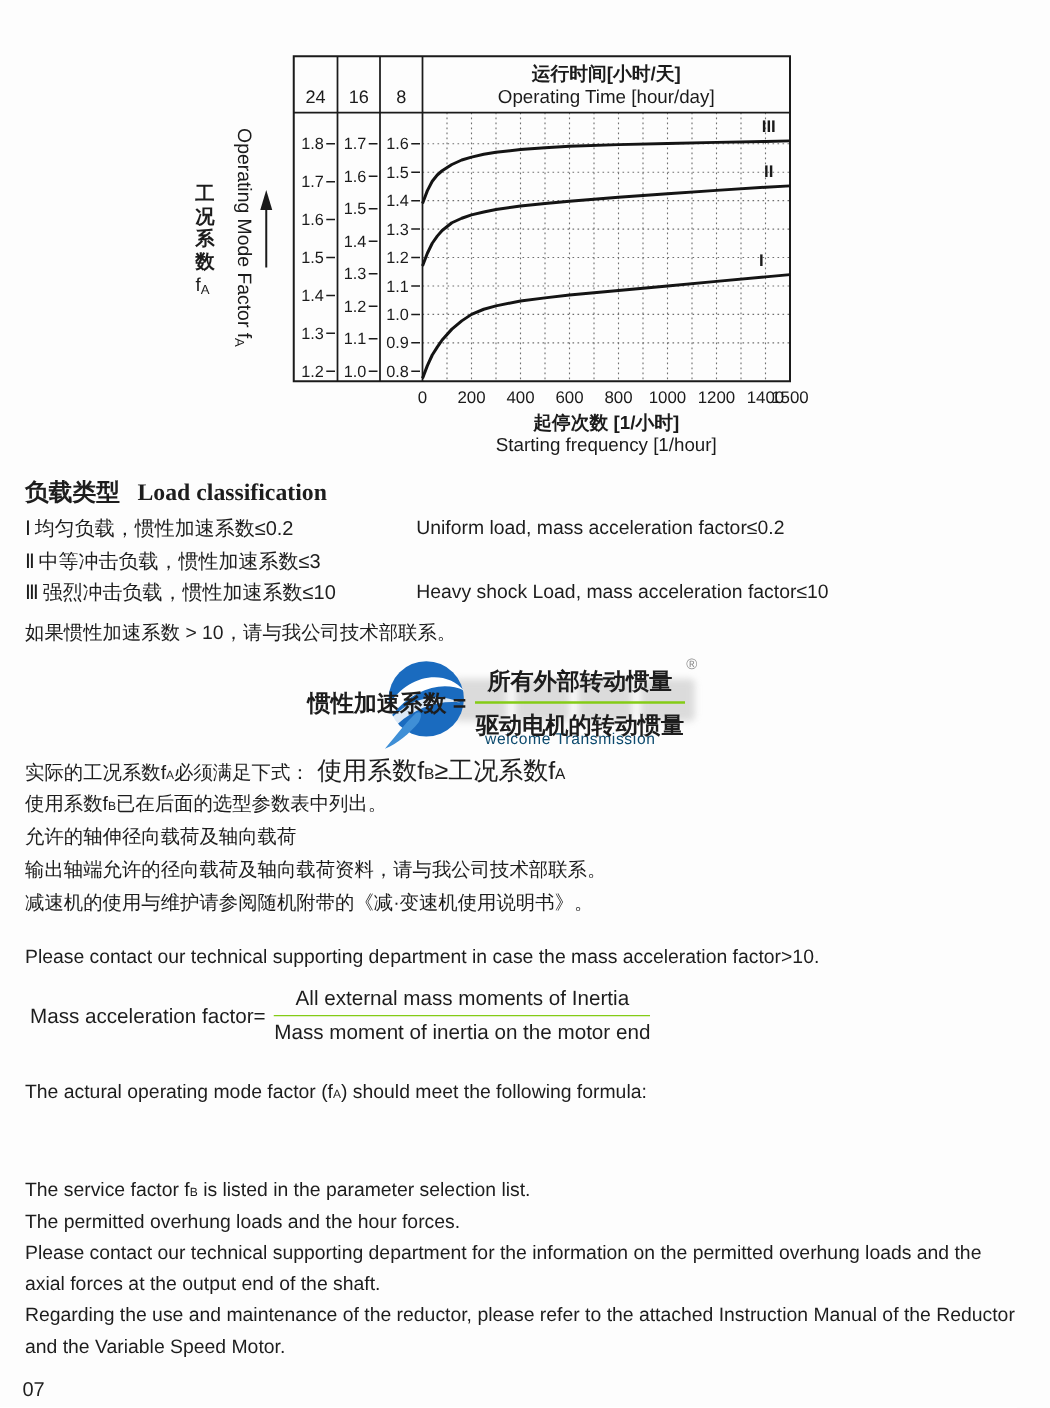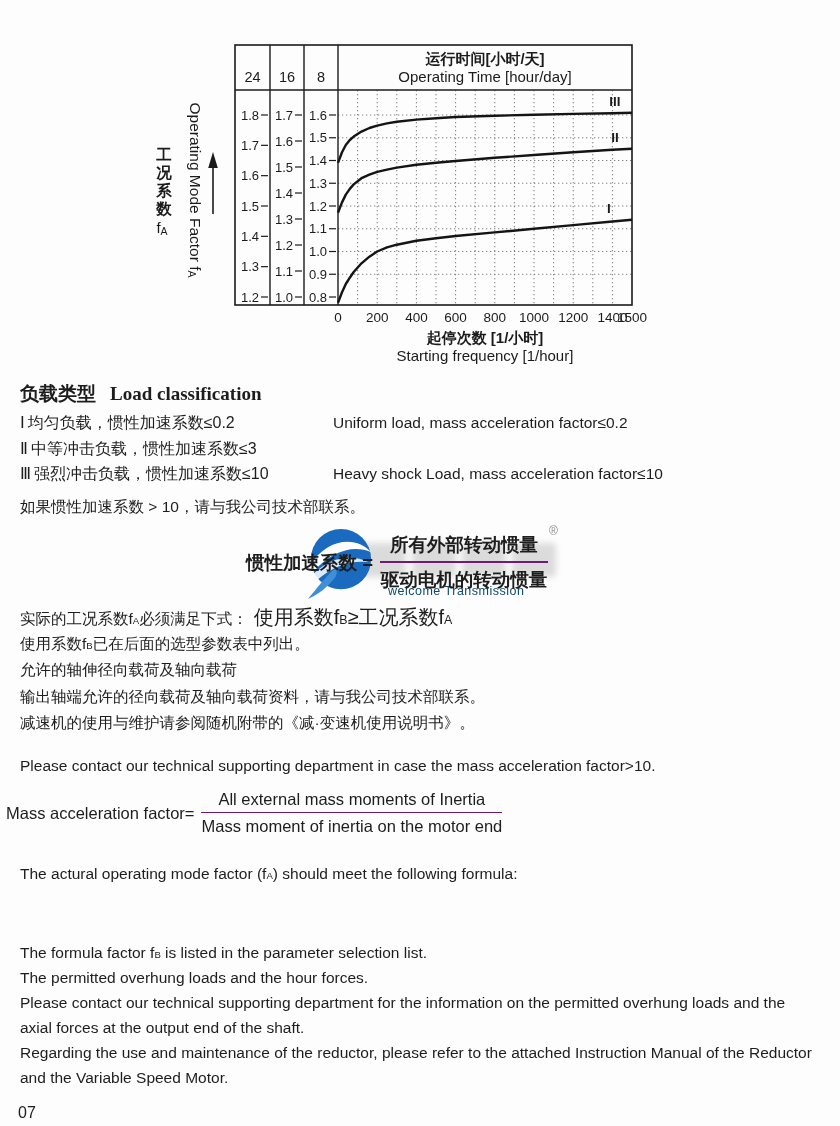--- a/index.html
+++ b/index.html
@@ -22,24 +22,24 @@
 
   
   .wm-blob{position:absolute;background:#aeaeae;opacity:.42;filter:blur(3px);border-radius:4px;z-index:1;}
   .wm-logo{position:absolute;left:306px;top:527px;width:70px;height:74px;z-index:1;}
   .wm-caption{position:absolute;left:388px;top:584px;font-size:12.5px;color:#0c4a6e;letter-spacing:.5px;z-index:1;white-space:nowrap;}
   .wm-reg{position:absolute;left:549px;top:524px;font-size:12px;color:#8d8d8d;z-index:3;}
 
   .formula{position:absolute;display:flex;align-items:center;white-space:nowrap;z-index:2;}
   .formula .f-lhs{margin-right:7px;}
   .frac{display:inline-flex;flex-direction:column;text-align:center;}
-  .frac .num{border-bottom:2px solid #701a75;padding:0 10px 4px;}
+  .frac .num{border-bottom:2px solid #84cc16;padding:0 10px 4px;}
   .frac .den{padding-top:4px;}
   .formula-zh{left:246px;top:532px;font-size:18.5px;font-weight:bold;}
-  .formula-en{left:6px;top:790px;font-size:16.5px;}
+  .formula-en{left:24px;top:790px;font-size:16.5px;}
   .formula-en .frac .num{border-bottom-width:1.5px;padding:0 14px 3px;}
 
   .sb{font-size:62%;}
   .zh-para{position:absolute;left:20px;top:604px;}
   .zh-para .pline{height:26.6px;line-height:26.6px;font-size:15.5px;white-space:nowrap;}
   .zh-para .big{font-size:20px;margin-left:6px;}
 
   .en-contact{left:20px;top:753px;font-size:15.5px;line-height:25px;}
   .en-intro{left:20px;top:861px;font-size:15.5px;line-height:25px;}
   .service-line{position:absolute;left:60px;top:902px;width:760px;text-align:center;
@@ -220,21 +220,21 @@
     <span class="frac">
       <span class="num">All external mass moments of Inertia</span>
       <span class="den">Mass moment of inertia on the motor end</span>
     </span>
   </div>
 
   <div class="line en-intro"><span>The actural operating mode factor (f</span><span class="sb">A</span><span>) should meet the following formula:</span></div>
 
 
   <div class="en-para">
-    <div class="pline"><span>The formula factor f</span><span class="sb">B</span><span> is listed in the parameter selection list.</span></div>
+    <div class="pline"><span>The service factor f</span><span class="sb">B</span><span> is listed in the parameter selection list.</span></div>
     <div class="pline"><span>The permitted overhung loads and the hour forces.</span><span class="sb"></span><span></span></div>
     <div class="pline"><span>Please contact our technical supporting department for the information on the permitted overhung loads and the</span><span class="sb"></span><span></span></div>
     <div class="pline"><span>axial forces at the output end of the shaft.</span><span class="sb"></span><span></span></div>
     <div class="pline"><span>Regarding the use and maintenance of the reductor, please refer to the attached Instruction Manual of the Reductor</span><span class="sb"></span><span></span></div>
     <div class="pline"><span>and the Variable Speed Motor.</span><span class="sb"></span><span></span></div>
   </div>
 
   <div class="page-number">07</div>
 </div>
 

